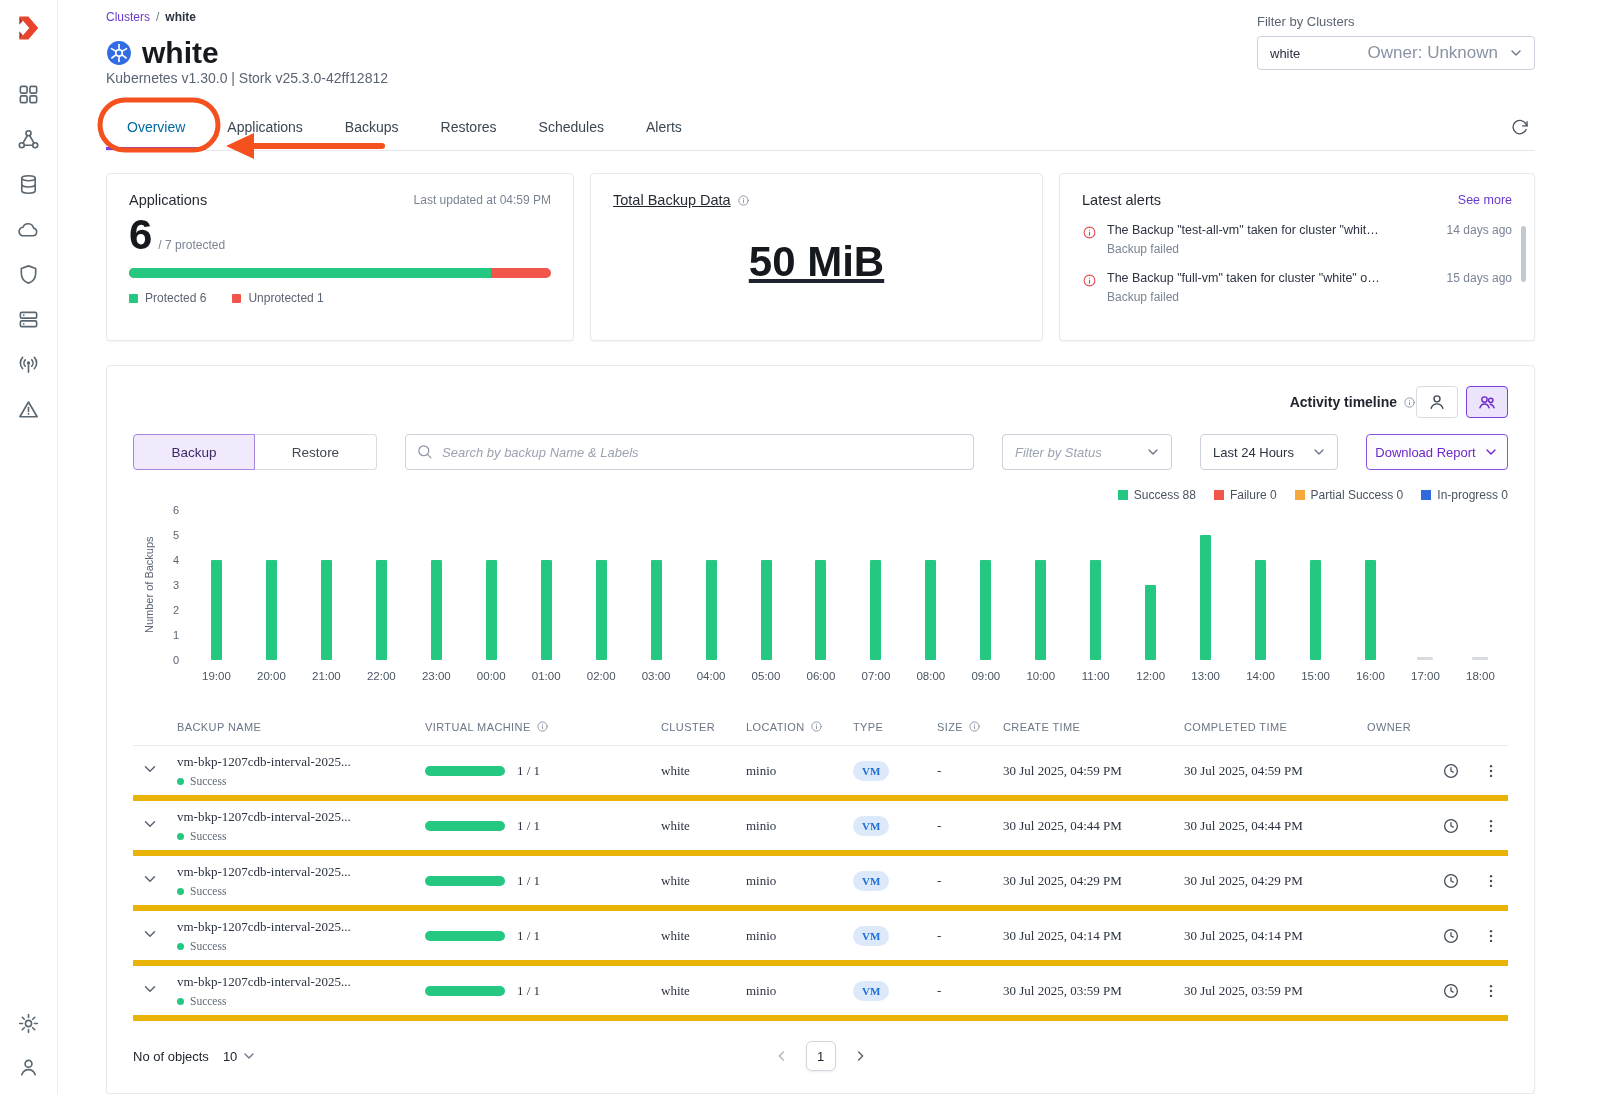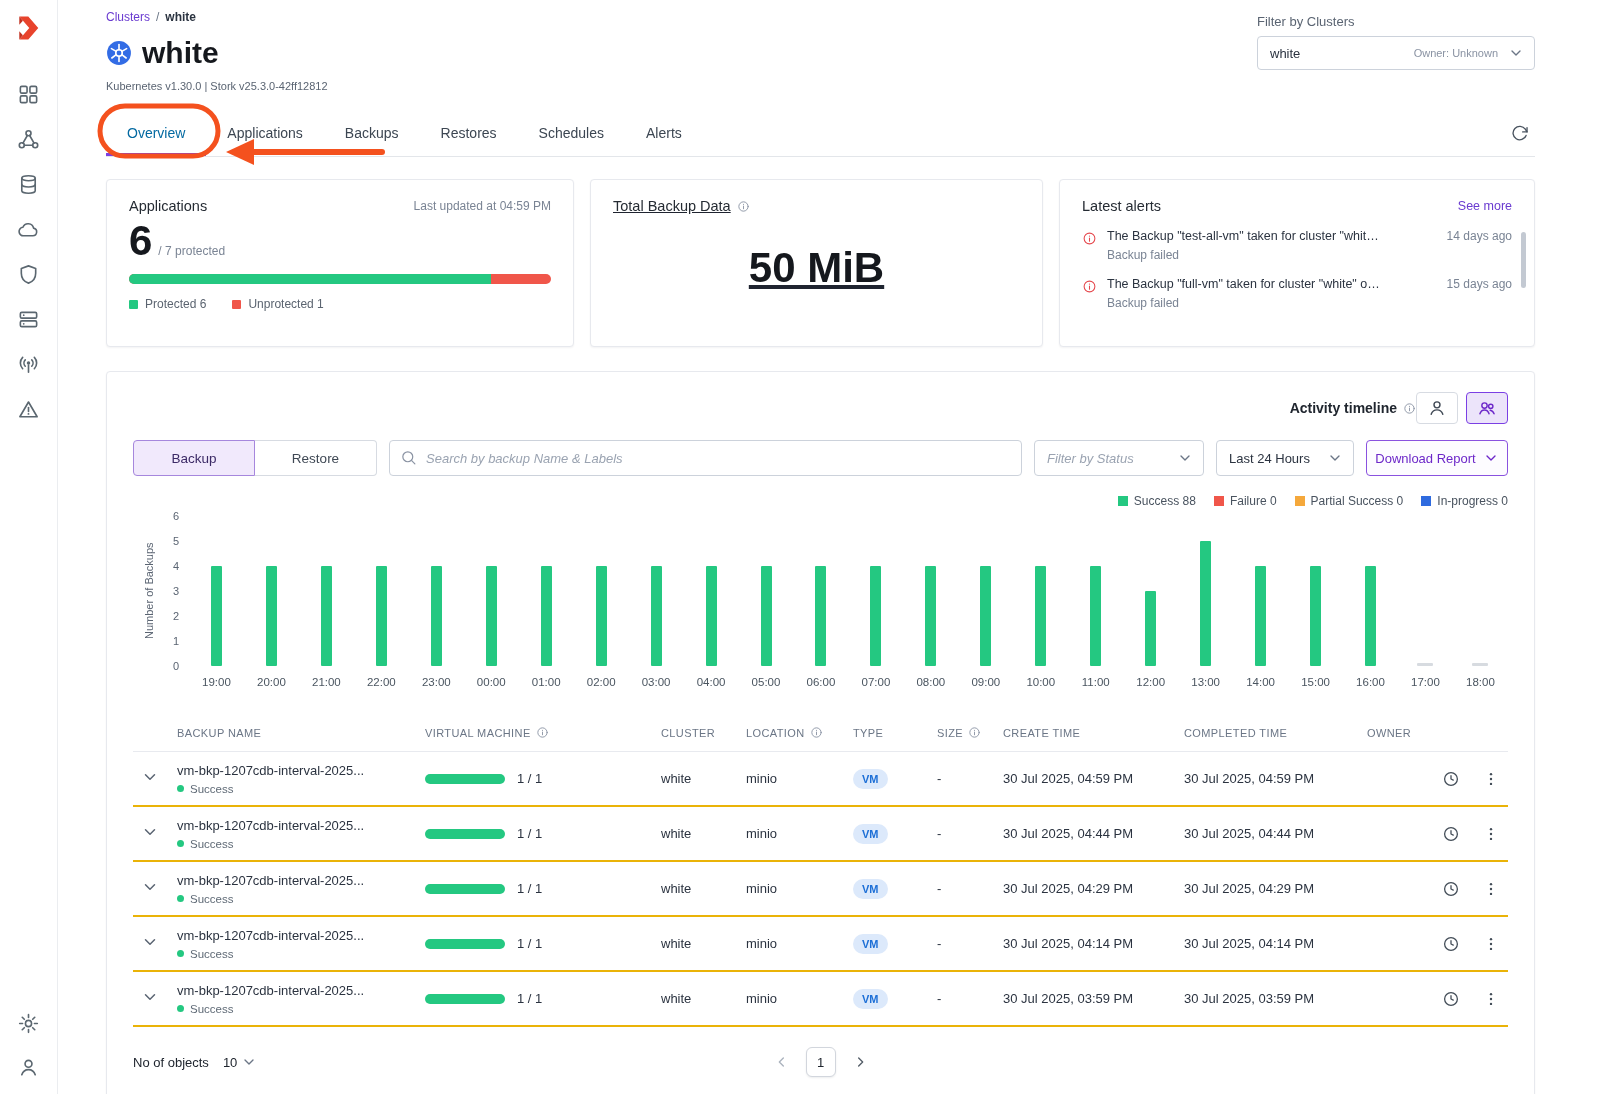--- a/index.html
+++ b/index.html
@@ -24,26 +24,26 @@
   
   .main { margin-left:58px; padding:10px 80px 0 48px; }
   .top-row { display:flex; justify-content:space-between; }
   .breadcrumb { font-size:12px; color:#6b7686; display:flex; gap:6px; align-items:center; }
   .breadcrumb a { color:#6a3bd0; cursor:pointer; text-decoration:none; }
   .bc-cur { color:#2b3340; font-weight:700; }
   .title-row { display:flex; align-items:center; gap:10px; margin-top:12px; }
   .k8s { width:26px; height:26px; }
   .k8s svg { width:100%; height:100%; display:block; }
   h1 { font-size:30px; font-weight:700; color:#15181d; }
-  .subtitle { font-size:11px; color:#5a6472; margin-top:10px; }
+  .subtitle { font-size:14px; color:#5a6472; }
   .top-right { width:278px; }
   .filter-label { font-size:13px; color:#5a6472; margin:4px 0 7px; }
   .cluster-select { height:34px; border:1px solid #ccd2db; border-radius:4px; display:flex; align-items:center; padding:0 10px 0 12px; background:#fff; cursor:pointer; }
   .sel-val { color:#2b3340; flex:1; font-size:13px; }
-  .sel-owner { color:#8a93a3; font-size:11px; margin-right:10px; }
+  .sel-owner { color:#8a93a3; font-size:17px; margin-right:10px; }
   .sel-chev { width:16px; height:16px; color:#6b7686; flex:none; }
 
   
   .tabs-wrap { position:relative; margin-top:18px; border-bottom:1px solid #e3e6ea; display:flex; align-items:center; }
   .tab-bar { display:flex; }
   .tab { padding:15px 21px; font-size:14px; color:#3c4652; background:none; border:none; cursor:pointer; font-family:inherit; }
   .tab.active { color:#0369a1; font-weight:400; box-shadow:inset 0 -3px 0 #7b3fe4; }
   .refresh-btn { margin-left:auto; margin-right:6px; color:#49535f; cursor:pointer; width:19px; height:19px; }
   .refresh-btn .icon { width:19px; height:19px; }
   .annotation { position:absolute; left:-14px; top:-14px; width:430px; height:82px; pointer-events:none; z-index:5; }
@@ -82,21 +82,21 @@
   
   .activity-card { margin-top:24px; border:1px solid #e7e9ee; border-radius:4px; background:#fff; box-shadow:0 1px 2px rgba(16,24,40,.05); padding:20px 26px 20px; }
   .act-head { display:flex; align-items:center; justify-content:flex-end; }
   .act-title-wrap { display:flex; align-items:center; }
   .act-title { font-size:14px; font-weight:700; color:#20262f; }
   .view-toggle { display:flex; gap:8px; }
   .vt-btn { width:42px; height:32px; border:1px solid #d7dbe2; background:#fff; border-radius:4px; display:flex; align-items:center; justify-content:center; color:#3f4854; cursor:pointer; }
   .vt-btn .icon { width:20px; height:20px; }
   .vt-btn.active { background:#ece4fa; border-color:#7b3fe4; color:#6d28c9; }
 
-  .act-controls { margin-top:16px; display:flex; gap:12px; align-items:center; }
+  .act-controls { margin-top:16px; display:flex; gap:28px; align-items:center; }
   .seg { display:flex; }
   .seg-btn { width:122px; height:36px; font-size:13.5px; border:1px solid #d7dbe2; background:#fff; color:#3f4854; cursor:pointer; font-family:inherit; }
   .seg-btn.active { background:#f1e9fc; border-color:#a687dd; color:#3c2a66; border-radius:4px 0 0 4px; font-weight:500; }
   .seg-btn.right { border-radius:0 4px 4px 0; border-left:none; }
   .search-box { flex:1; position:relative; height:36px; }
   .search-ic { position:absolute; left:11px; top:9px; width:17px; height:17px; color:#8a93a3; }
   .search-input { width:100%; height:100%; border:1px solid #ccd2db; border-radius:4px; padding:0 12px 0 36px; font-size:13px; font-family:inherit; color:#2b3340; outline:none; }
   .search-input::placeholder { font-style:italic; color:#9aa3b1; }
   .select { height:36px; border:1px solid #ccd2db; border-radius:4px; display:flex; align-items:center; padding:0 10px 0 12px; font-size:13px; color:#2b3340; justify-content:space-between; background:#fff; cursor:pointer; }
   .ctrl-status { width:170px; }
@@ -118,21 +118,21 @@
   .bar { width:11px; border-radius:1px; }
   .bar.zero { height:3px; width:16px; background:#d7dbe0; }
   .xlabel { position:absolute; top:160px; left:50%; transform:translateX(-50%); font-size:11.5px; color:#4a5560; white-space:nowrap; }
 
   
   .table { margin-top:20px; }
   .t-head, .tr { display:grid; grid-template-columns:44px 248px 236px 85px 107px 84px 66px 181px 183px 1fr; align-items:center; }
   .t-head { padding-bottom:12px; border-bottom:1px solid #e8eaef; }
   .th { font-size:11px; color:#6b7686; letter-spacing:.4px; display:flex; align-items:center; font-weight:500; }
   .th .info-ic { margin-left:5px; }
-  .tr { height:55px; border-bottom:2px solid #eab308; }
+  .tr { height:55px; border-bottom:6px solid #eab308;font-family:Liberation Serif, serif; }
   .td { font-size:13px; color:#2b3340; }
   .row-chev { width:18px; height:18px; color:#5a6472; margin-left:8px; cursor:pointer; }
   .bk-name { font-size:13px; color:#2b3340; white-space:nowrap; overflow:hidden; text-overflow:ellipsis; padding-right:14px; cursor:pointer; }
   .bk-status { display:flex; align-items:center; gap:6px; font-size:11.5px; color:#5f6a76; margin-top:5px; }
   .dot { width:7px; height:7px; border-radius:50%; background:#24c881; }
   .vm-cell { display:flex; align-items:center; gap:12px; }
   .vm-bar { width:80px; height:10px; border-radius:5px; background:#24c881; display:inline-block; }
   .badge { background:#dce9fb; color:#1d6fd6; font-size:11px; font-weight:700; padding:4px 9px; border-radius:12px;text-align:right; }
   .owner-cell { display:flex; justify-content:flex-end; align-items:center; gap:22px; padding-right:8px; }
   .act-ic { width:18px; height:18px; color:#424c57; cursor:pointer; }

